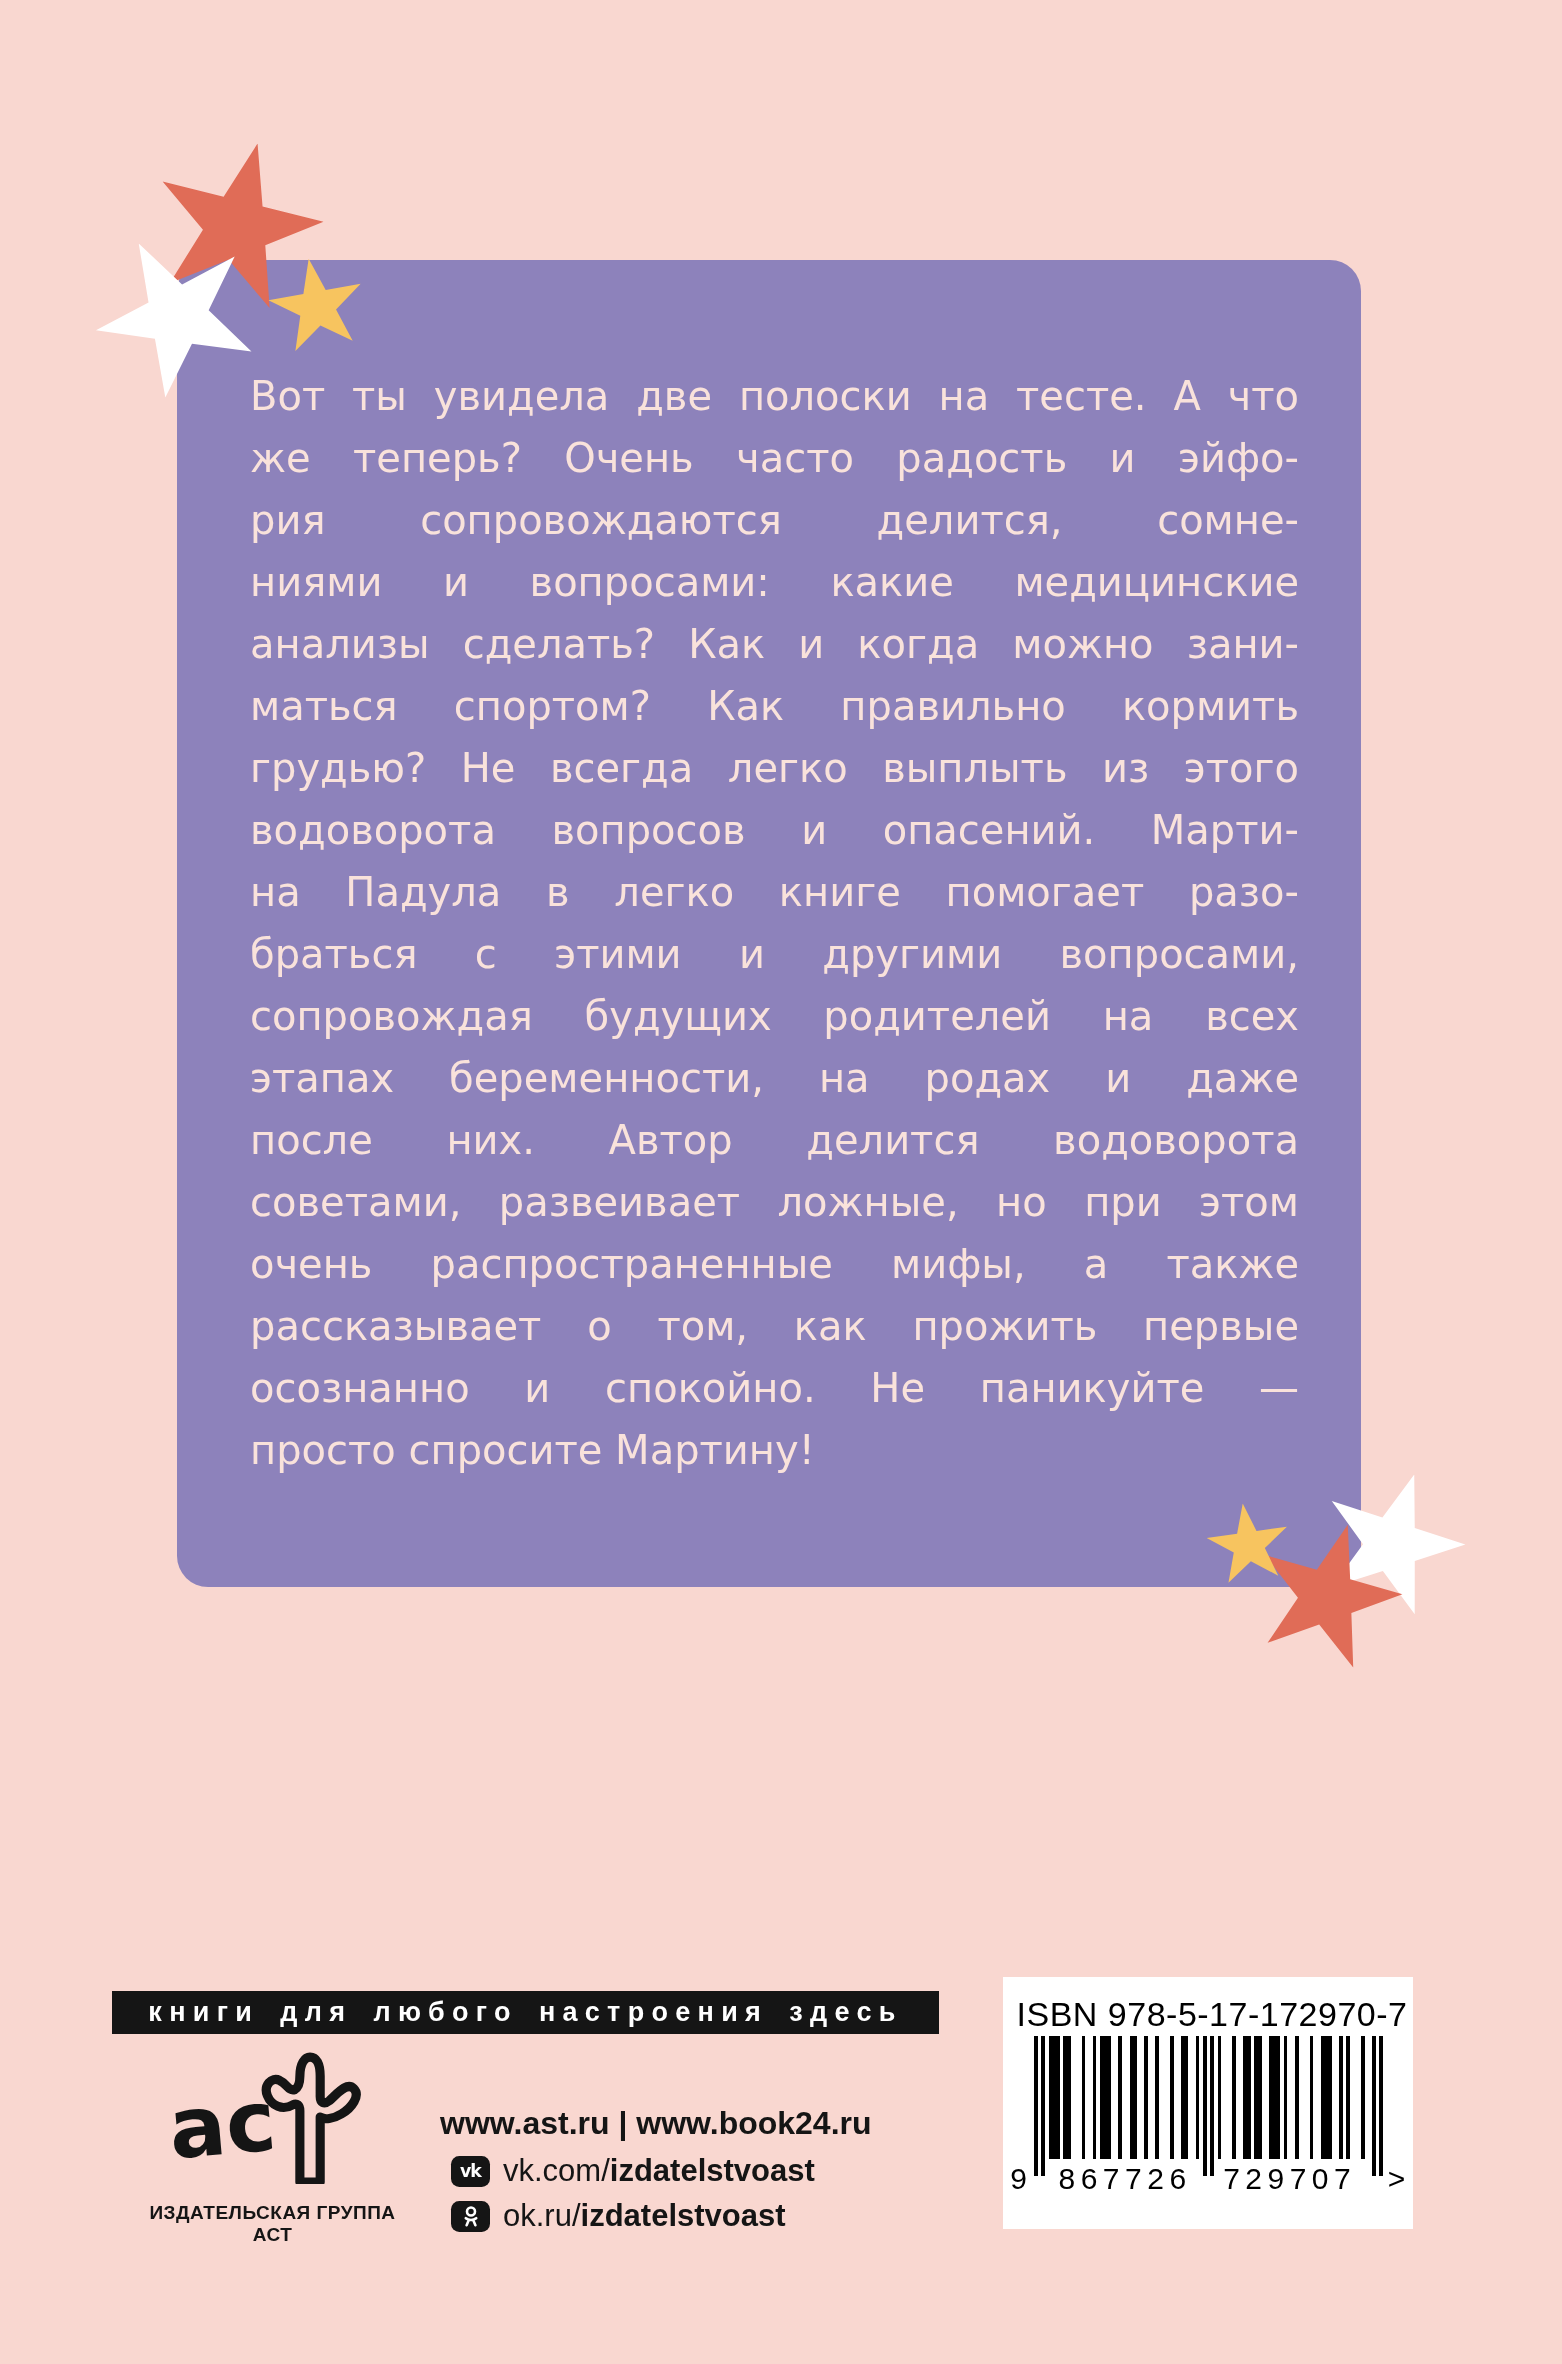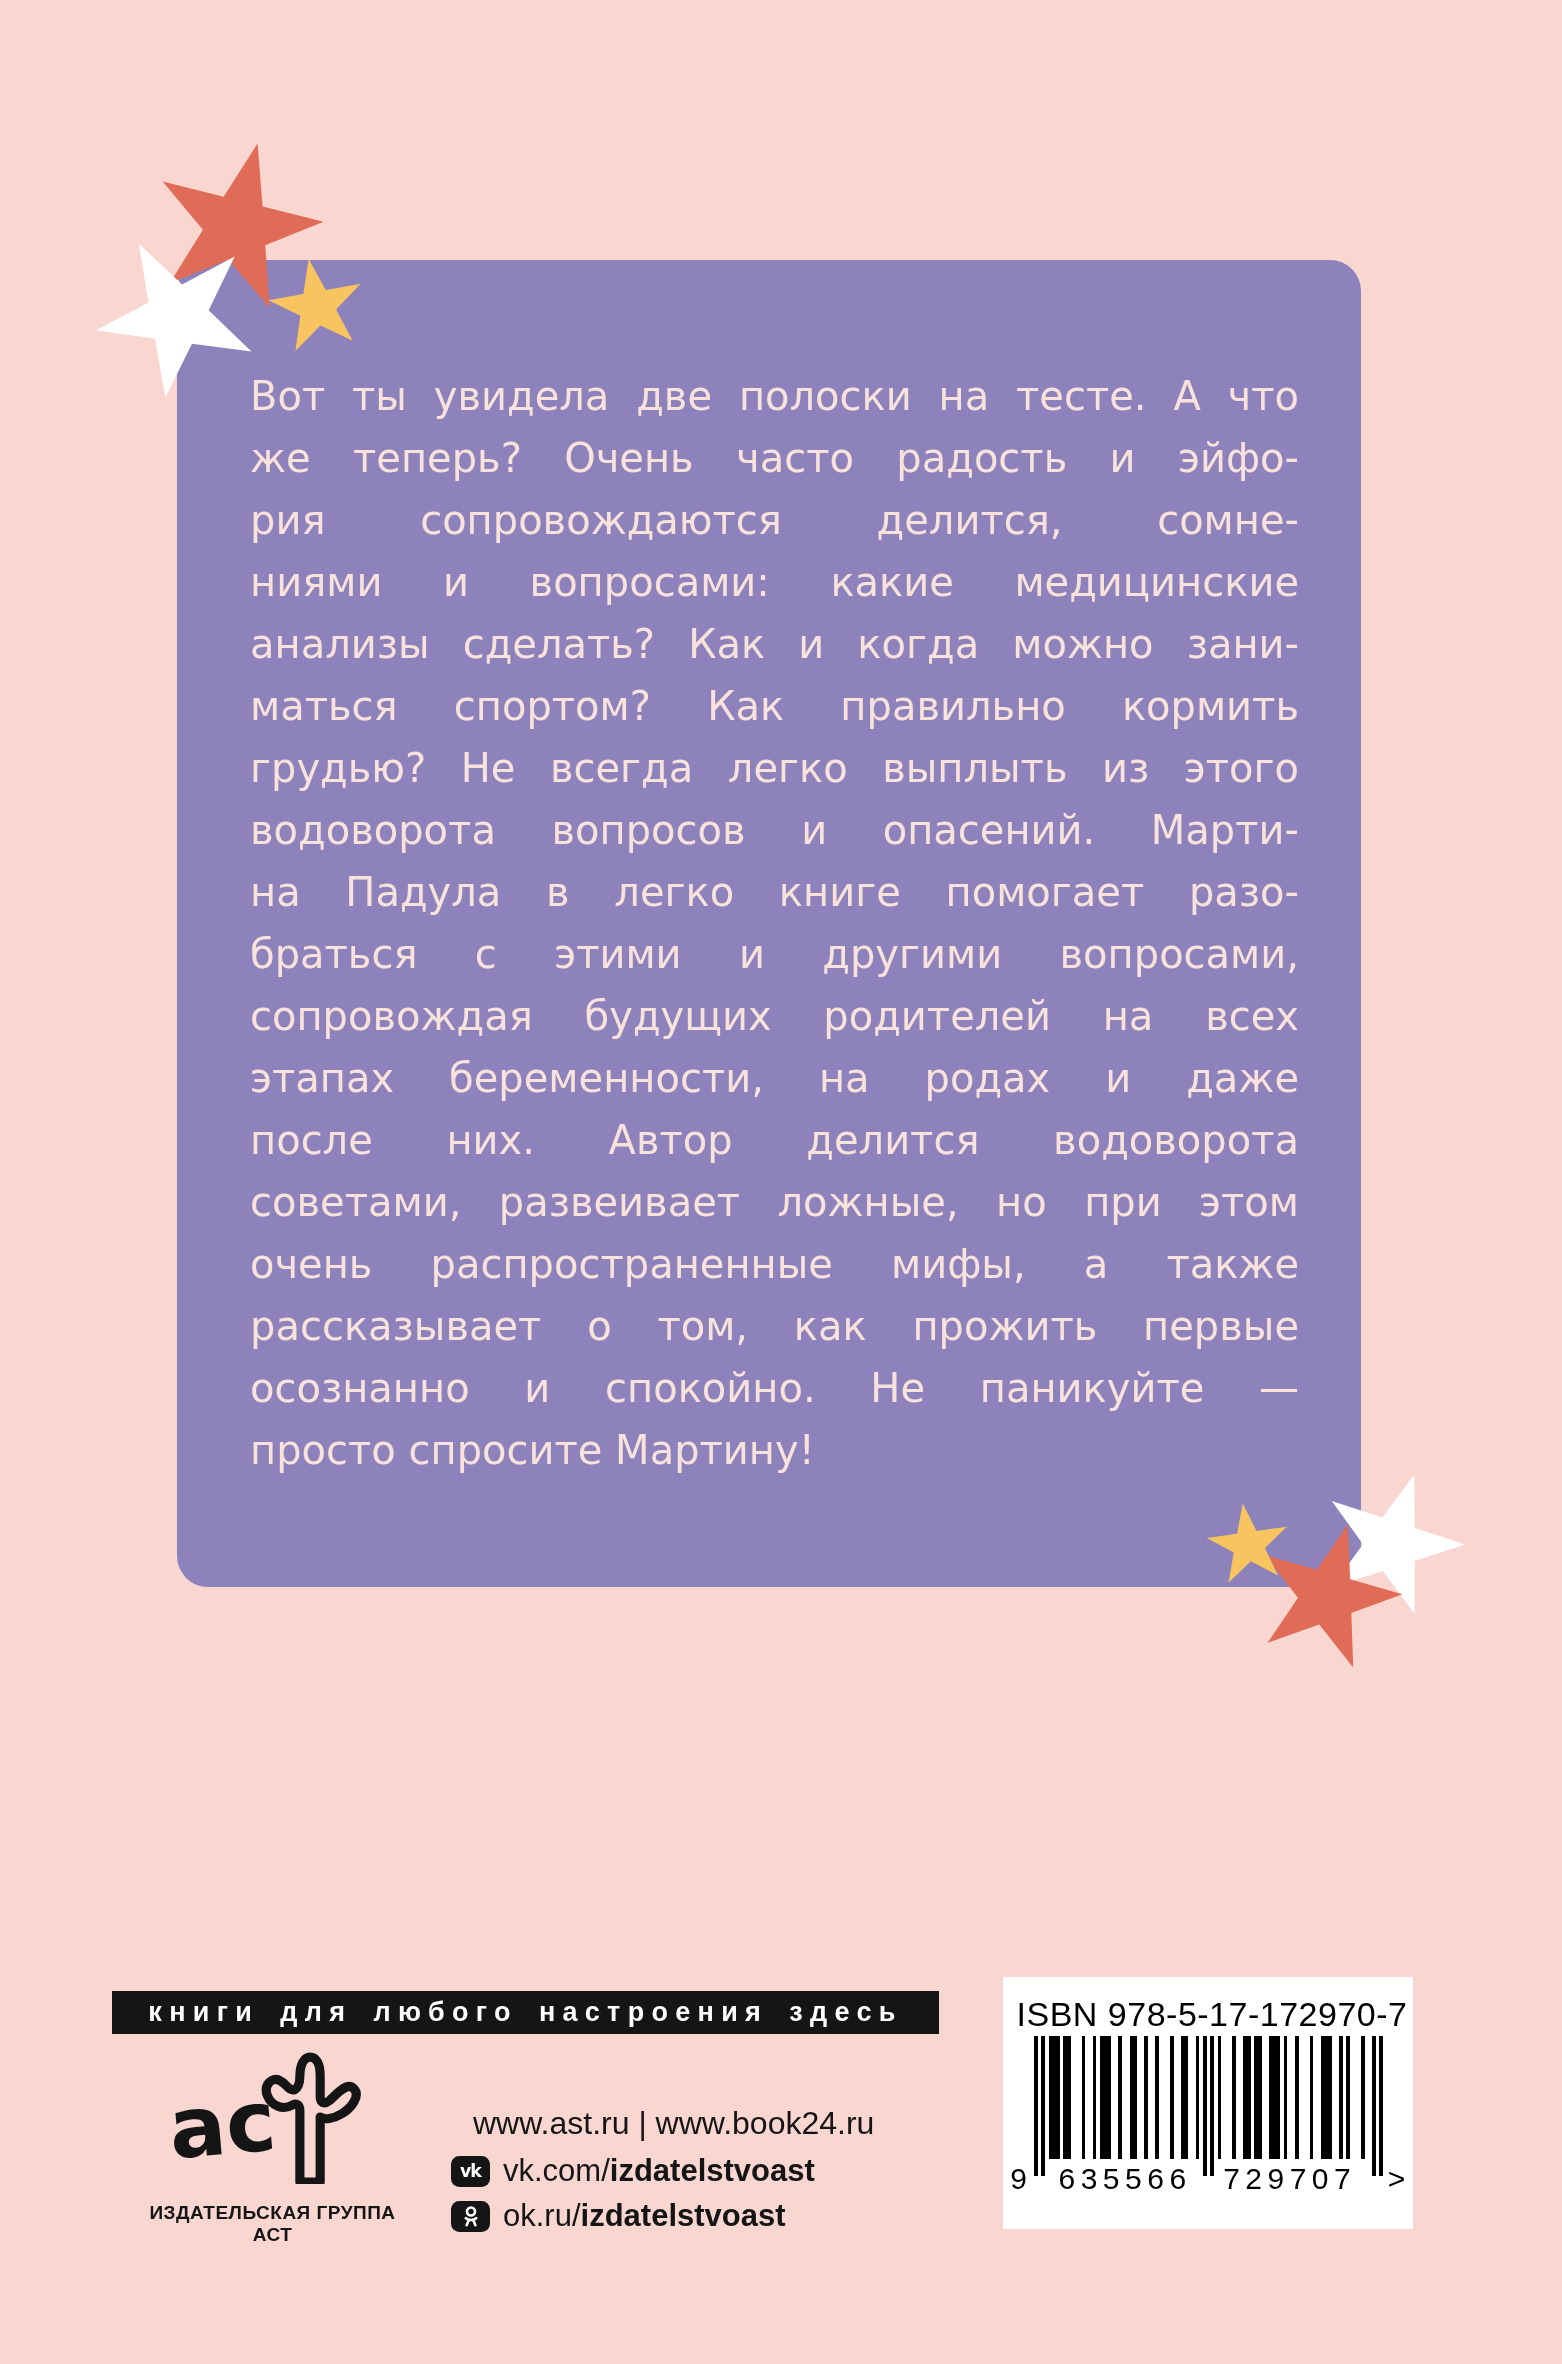--- a/index.html
+++ b/index.html
@@ -38,21 +38,21 @@
   .slogan-bar{position:absolute;left:112px;top:1991px;width:827px;height:43px;background:var(--ink);
               display:flex;align-items:center;justify-content:center;}
   .slogan{color:#fff;font-weight:bold;font-size:27px;letter-spacing:7.3px;word-spacing:6.4px;white-space:nowrap;}
 
   .ast-logo-text{position:absolute;left:169px;top:2083px;font-family:"DejaVu Sans",sans-serif;
                  font-weight:bold;font-size:84px;line-height:1;color:var(--ink);transform:rotate(-5deg);}
   .cactus{position:absolute;left:239px;top:2052px;width:138px;height:132px;}
   .publisher-label{position:absolute;left:129px;top:2202px;width:287px;text-align:center;
                    font-size:19px;font-weight:bold;letter-spacing:0.5px;color:var(--ink);}
 
-  .www-line{position:absolute;left:473px;top:2105px;font-size:32px;font-weight:normal;color:var(--ink);}
+  .www-line{position:absolute;left:440px;top:2105px;font-size:32px;font-weight:bold;color:var(--ink);}
   .soc-row{position:absolute;left:451px;display:flex;align-items:center;gap:13px;color:var(--ink);}
   .vk-row{top:2153px;} .ok-row{top:2198px;}
   .soc-icon{width:39px;height:31px;background:var(--ink);border-radius:8.3px;flex:none;
             display:flex;align-items:center;justify-content:center;}
   .vk-glyph{color:#fff;font-weight:bold;font-size:17.4px;letter-spacing:-0.9px;font-family:"DejaVu Sans",sans-serif;}
   .soc-text{font-size:31px;}
   .soc-bold{font-weight:bold;}
 
   .isbn-box{position:absolute;left:1003px;top:1977px;width:410px;height:252px;background:#ffffff;}
   .isbn-text{position:absolute;left:4px;top:18.4px;width:100%;text-align:center;
@@ -170,20 +170,20 @@
         <rect x="79" y="0" width="1" height="29" fill="#000"></rect>
         <rect x="80" y="0" width="1" height="29" fill="#000"></rect>
         <rect x="83" y="0" width="1" height="29" fill="#000"></rect>
         <rect x="85" y="0" width="1" height="29" fill="#000"></rect>
         <rect x="89" y="0" width="1" height="29" fill="#000"></rect>
         <rect x="92" y="0" width="1" height="33" fill="#000"></rect>
         <rect x="94" y="0" width="1" height="33" fill="#000"></rect>
       </svg>
     <div class="barcode-caption">
       <span>9</span>
-      <span class="bc-group">635566</span>
+      <span class="bc-group">867726</span>
       <span class="bc-group">729707</span>
       <span>&gt;</span>
     </div>
   </div>
 
 </div>
 
 
 </body></html>

